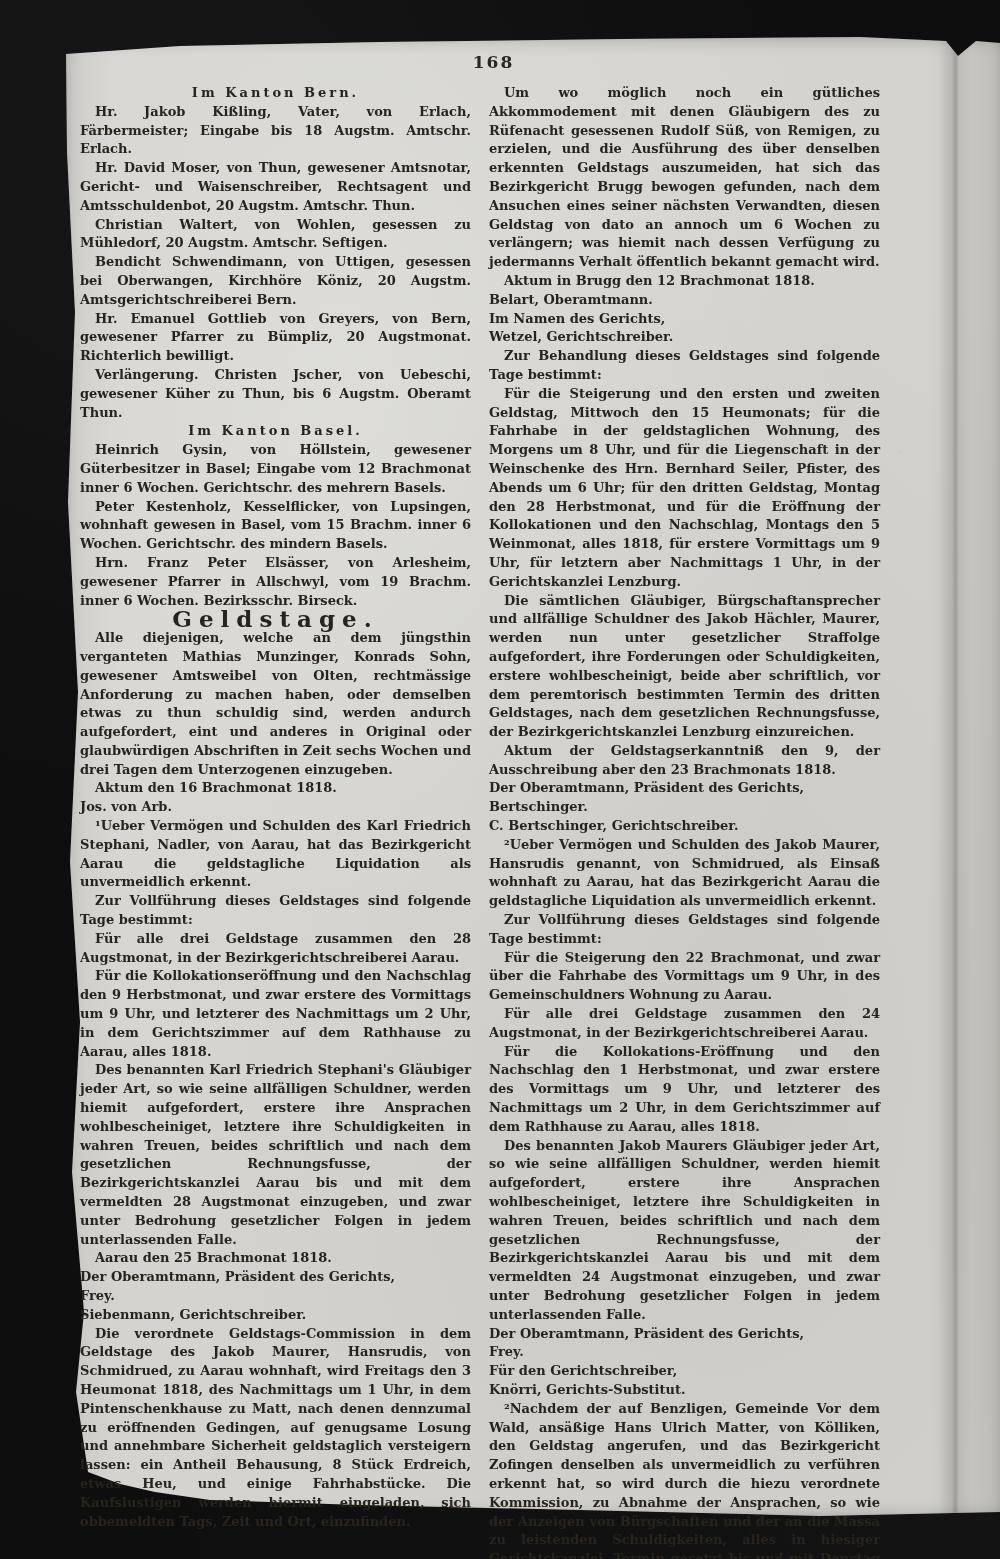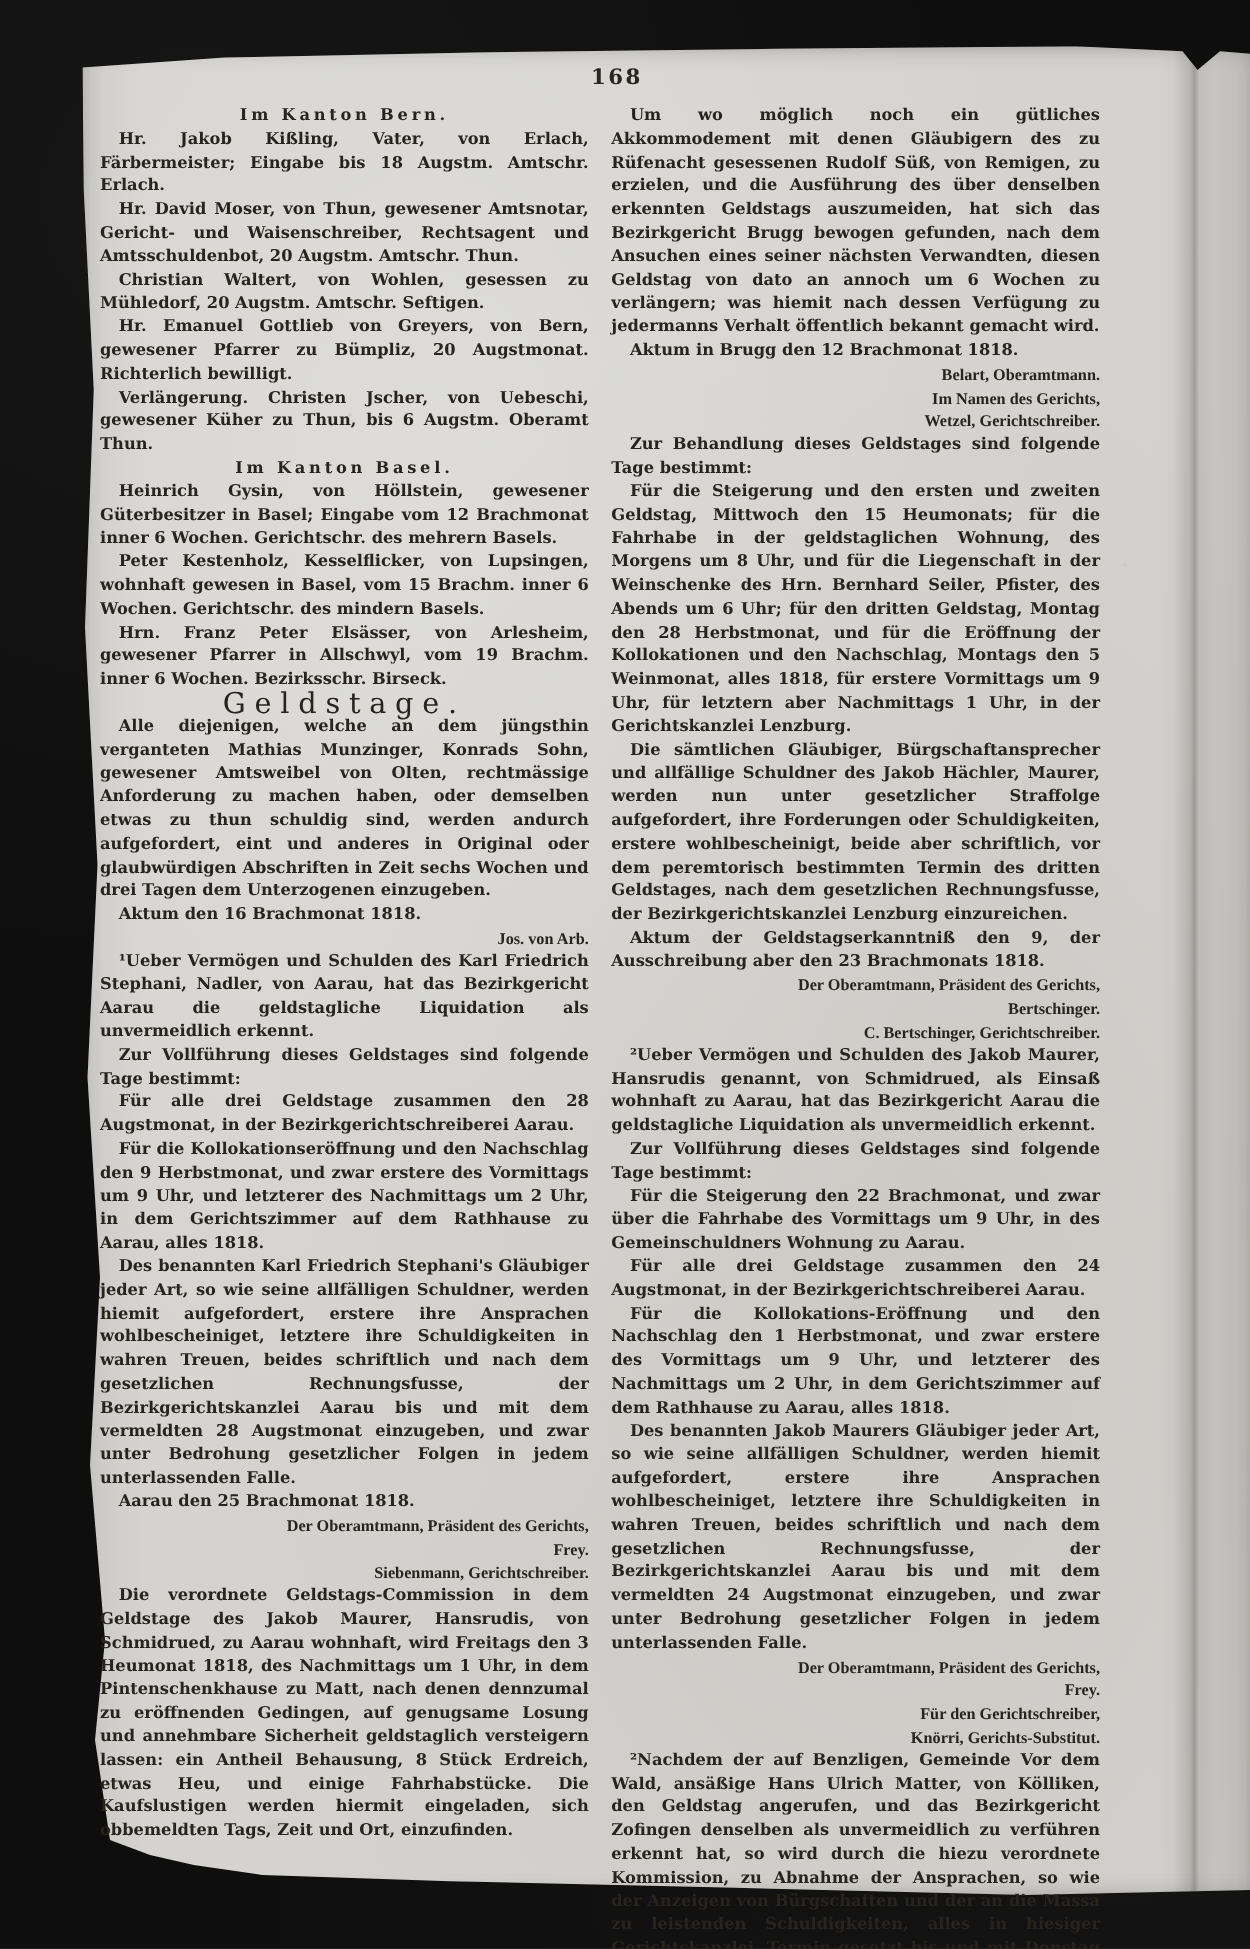--- a/index.html
+++ b/index.html
@@ -47,27 +47,27 @@
     position:absolute;left:80px;top:84px;width:800px;
     display:flex;gap:18px;color:#28241d;
   }
   .col{width:391px;font-size:13px;line-height:18.8px;font-weight:700;
     text-rendering:optimizeLegibility;}
   .col .blk{margin:0;}
   .b-header{
     text-align:center;letter-spacing:3px;font-size:13px;margin:3px 0 2px;
   }
   .b-bighead{
-    text-align:center;font-size:23px;letter-spacing:7px;margin:12px 0 7px;font-weight:400;
+    text-align:center;font-size:23px;letter-spacing:7px;margin:12px 0 7px;font-weight:700;
   }
   .b-para{
     text-align:justify;text-indent:1.15em;
     hyphens:auto;
   }
-  .b-sig{margin:0 0 0 14%;text-align:right;font-family:Liberation Serif, serif;}
+  .b-sig{margin:0 0 0 14%;text-align:left;}
   .sig-line{white-space:nowrap;}
   .gap{margin-top:11px;}
   
   .specks{
     position:absolute;inset:0;pointer-events:none;opacity:.5;
     background:
       radial-gradient(circle 3px at 220px 300px, rgba(70,64,55,.25), transparent 70%),
       radial-gradient(circle 2px at 640px 980px, rgba(70,64,55,.2), transparent 70%),
       radial-gradient(circle 4px at 120px 1320px, rgba(70,64,55,.18), transparent 70%),
       radial-gradient(circle 2px at 840px 420px, rgba(70,64,55,.2), transparent 70%),
@@ -86,20 +86,21 @@
 </div>
 
 <div class="page-number">168</div>
 
 <div class="text-block">
   <div class="col" id="col-left">
       <div class="blk b-header">Im Kanton Bern.</div>
       <div class="blk b-para">Hr. Jakob Kißling, Vater, von Erlach, Färbermeister; Eingabe bis 18 Augstm. Amtschr. Erlach.</div>
       <div class="blk b-para">Hr. David Moser, von Thun, gewesener Amtsnotar, Gericht- und Waisenschreiber, Rechtsagent und Amtsschuldenbot, 20 Augstm. Amtschr. Thun.</div>
       <div class="blk b-para">Christian Waltert, von Wohlen, gesessen zu Mühledorf, 20 Augstm. Amtschr. Seftigen.</div>
+      <div class="blk b-para">Bendicht Schwendimann, von Uttigen, gesessen bei Oberwangen, Kirchhöre Köniz, 20 Augstm. Amtsgerichtschreiberei Bern.</div>
       <div class="blk b-para">Hr. Emanuel Gottlieb von Greyers, von Bern, gewesener Pfarrer zu Bümpliz, 20 Augstmonat. Richterlich bewilligt.</div>
       <div class="blk b-para">Verlängerung. Christen Jscher, von Uebeschi, gewesener Küher zu Thun, bis 6 Augstm. Oberamt Thun.</div>
       <div class="blk b-header">Im Kanton Basel.</div>
       <div class="blk b-para">Heinrich Gysin, von Höllstein, gewesener Güterbesitzer in Basel; Eingabe vom 12 Brachmonat inner 6 Wochen. Gerichtschr. des mehrern Basels.</div>
       <div class="blk b-para">Peter Kestenholz, Kesselflicker, von Lupsingen, wohnhaft gewesen in Basel, vom 15 Brachm. inner 6 Wochen. Gerichtschr. des mindern Basels.</div>
       <div class="blk b-para">Hrn. Franz Peter Elsässer, von Arlesheim, gewesener Pfarrer in Allschwyl, vom 19 Brachm. inner 6 Wochen. Bezirksschr. Birseck.</div>
       <div class="blk b-bighead">Geldstage.</div>
       <div class="blk b-para">Alle diejenigen, welche an dem jüngsthin verganteten Mathias Munzinger, Konrads Sohn, gewesener Amtsweibel von Olten, rechtmässige Anforderung zu machen haben, oder demselben etwas zu thun schuldig sind, werden andurch aufgefordert, eint und anderes in Original oder glaubwürdigen Abschriften in Zeit sechs Wochen und drei Tagen dem Unterzogenen einzugeben.</div>
       <div class="blk b-para">Aktum den 16 Brachmonat 1818.</div>
       <div class="blk b-sig">

